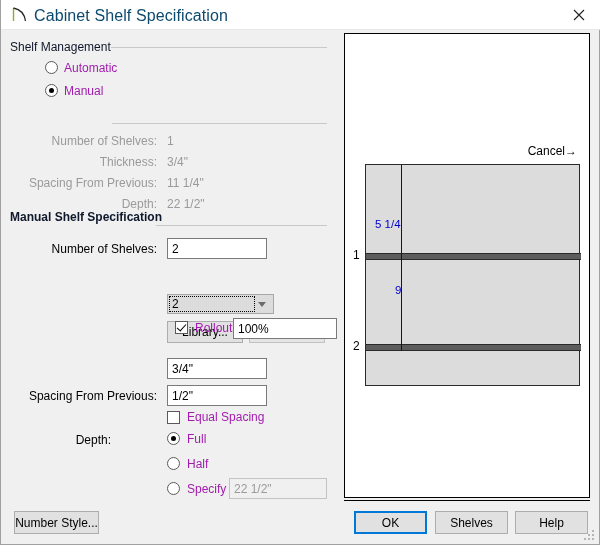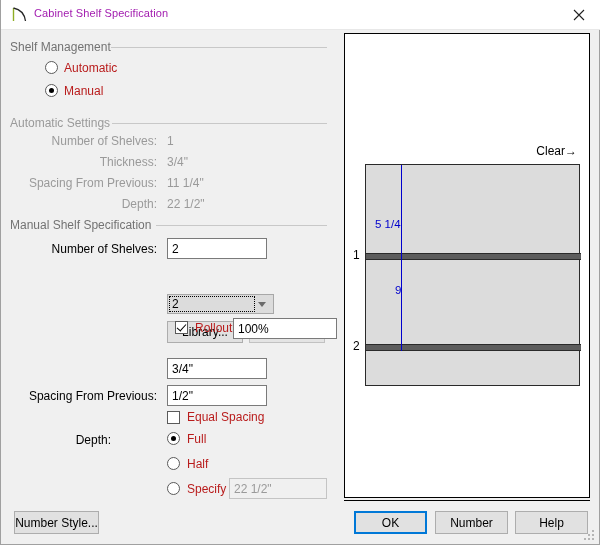--- a/index.html
+++ b/index.html
@@ -35,22 +35,22 @@
     border-bottom: 1px solid #e8e8e8;
   }
   #title-icon {
     position: absolute;
     left: 10px; top: 6px;
     width: 18px; height: 18px;
   }
   #title-text {
     position: absolute;
     left: 33px; top: 7px;
-    font-size: 11px;
-    color: #a21caf;
+    font-size: 16px;
+    color: #0c4a6e;
     white-space: nowrap;
     letter-spacing: .1px;
   }
   #close-btn {
     position: absolute;
     right: 0; top: 0;
     width: 44px; height: 29px;
     display: flex; align-items: center; justify-content: center;
     cursor: default;
   }
@@ -59,21 +59,21 @@
   
   #left-pane {
     position: absolute;
     left: 0; top: 30px;
     width: 336px; height: 470px;
   }
 
   .group-title {
     position: absolute;
     font-size: 12px;
-    color: #737373;
+    color: #0f172a;
     background: #f0f0f0;
     padding-right: 6px;
     white-space: nowrap;
   }
   .group-title.dim { color: #9a9a9a; }
   .group-rule {
     position: absolute;
     height: 1px;
     background: #c8c8c8;
   }
@@ -105,21 +105,21 @@
     content: "";
     position: absolute;
     left: 3px; top: 3px;
     width: 5px; height: 5px;
     border-radius: 50%;
     background: #000;
   }
   .radio-label {
     position: absolute;
     font-size: 12px;
-    color: #b91c1c;
+    color: #a21caf;
     white-space: nowrap;
   }
 
   
   .cbox {
     position: absolute;
     width: 13px; height: 13px;
     border: 1px solid #5a5a5a;
     background: #fff;
   }
@@ -289,36 +289,35 @@
 
     <div class="group-title" style="left:9px; top:10px;">Shelf Management</div>
     <div class="group-rule" style="left:110px; top:17px; width:216px;"></div>
 
     <div class="radio" style="left:44px; top:31px;"></div>
     <div class="radio-label" style="left:63px; top:31px;">Automatic</div>
 
     <div class="radio on" style="left:44px; top:54px;"></div>
     <div class="radio-label" style="left:63px; top:54px;">Manual</div>
 
-    <div class="group-title dim" style="left:9px; top:86px;">Automatic Settings</div>
     <div class="group-rule" style="left:111px; top:93px; width:215px;"></div>
 
     <div class="lbl dim" style="left:0px; top:104px; width:156px;">Number of Shelves:</div>
     <div class="val" style="left:166px; top:104px;">1</div>
 
     <div class="lbl dim" style="left:0px; top:125px; width:156px;">Thickness:</div>
     <div class="val" style="left:166px; top:125px;">3/4"</div>
 
     <div class="lbl dim" style="left:0px; top:146px; width:156px;">Spacing From Previous:</div>
     <div class="val" style="left:166px; top:146px;">11 1/4"</div>
 
     <div class="lbl dim" style="left:0px; top:167px; width:156px;">Depth:</div>
     <div class="val" style="left:166px; top:167px;">22 1/2"</div>
 
-    <div class="group-title" style="left:9px; top:188px;">Manual Shelf Specification</div>
+    <div class="group-title" style="left:9px; top:180px;font-weight:bold;">Manual Shelf Specification</div>
     <div class="group-rule" style="left:155px; top:195px; width:171px;"></div>
 
     <div class="lbl" style="left:0px; top:212px; width:156px;">Number of Shelves:</div>
     <div class="tinput" style="left:166px; top:208px; width:100px;">2</div>
 
 
     <div id="shelf-combo">
       <div id="shelf-combo-focus"></div>
       <div id="shelf-combo-text">2</div>
       <div id="shelf-combo-arrow"></div>
@@ -347,42 +346,42 @@
     <div class="radio" style="left:166px; top:427px;"></div>
     <div class="radio-label" style="left:186px; top:427px;">Half</div>
 
     <div class="radio" style="left:166px; top:452px;"></div>
     <div class="radio-label" style="left:186px; top:452px;">Specify</div>
     <div class="tinput disabled" style="left:228px; top:448px; width:98px;">22 1/2"</div>
   </div>
 
   <div id="preview">
 
-    <div id="front-label" style="right:12px; top:110px;">Clear→</div>
+    <div id="front-label" style="right:12px; top:110px;">Cancel→</div>
 
     <div id="cab">
       <div class="shelf-bar" style="top:88px;"></div>
       <div class="shelf-bar" style="top:179px;"></div>
 
       <div class="dim-line" style="left:35px; top:0px; height:186px;"></div>
 
       <div class="dim-text" style="left:9px; top:53px;">5 1/4</div>
       <div class="dim-text" style="left:29px; top:119px;">9</div>
     </div>
 
     <div class="shelf-num" style="left:8px; top:214px;">1</div>
     <div class="shelf-num" style="left:8px; top:305px;">2</div>
   </div>
 
   <div id="bottom-rule"></div>
 
   <div class="btn default" style="left:353px; top:511px; width:73px; height:23px;">OK</div>
 
   <div class="btn" style="left:13px; top:511px; width:85px; height:23px;">Number Style...</div>
-  <div class="btn" style="left:434px; top:511px; width:73px; height:23px;">Number</div>
+  <div class="btn" style="left:434px; top:511px; width:73px; height:23px;">Shelves</div>
   <div class="btn" style="left:514px; top:511px; width:73px; height:23px;">Help</div>
 
   <div id="grip">
     <i style="left:8px; top:0px;"></i>
     <i style="left:4px; top:4px;"></i>
       <i style="left:8px; top:4px;"></i>
     <i style="left:0px; top:8px;"></i>
       <i style="left:4px; top:8px;"></i>
       <i style="left:8px; top:8px;"></i>
   </div>

